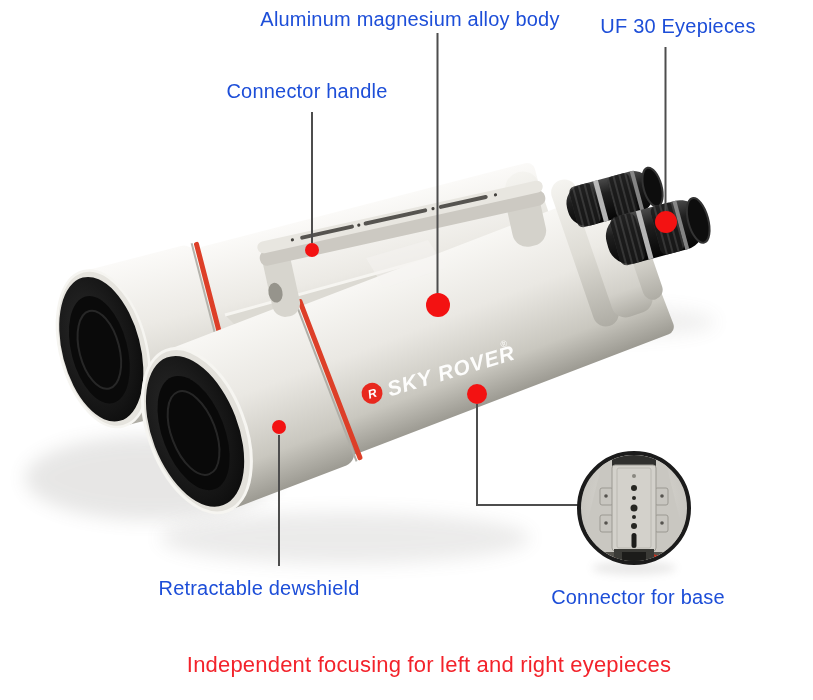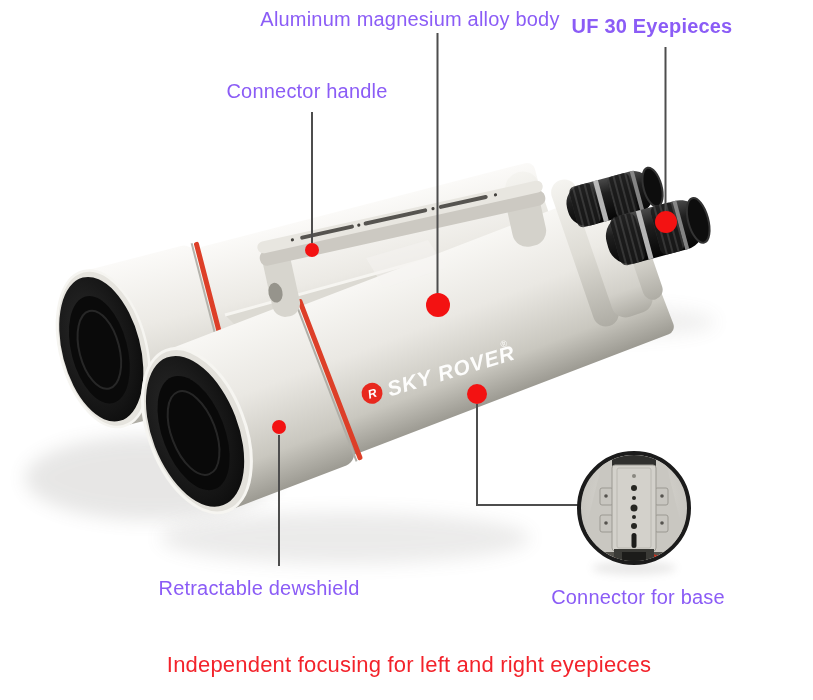--- a/index.html
+++ b/index.html
@@ -3,25 +3,25 @@
 <meta charset="utf-8">
 <style>
   html,body{margin:0;padding:0;background:#ffffff;}
   .canvas{
     position:relative;width:813px;height:700px;background:#ffffff;
     overflow:hidden;font-family:"Liberation Sans",sans-serif;
   }
   .stage{position:absolute;left:0;top:0;width:813px;height:700px;}
   .callout-label{
     position:absolute;transform:translateX(-50%);
-    font-size:20px;color:#8b5cf6;letter-spacing:0.2px;white-space:nowrap;
+    font-size:20px;color:#1d4ed8;letter-spacing:0.2px;white-space:nowrap;
   }
   .caption{
     position:absolute;transform:translateX(-50%);
-    font-size:22px;color:#f3232b;letter-spacing:0.2px;white-space:nowrap;
+    font-size:22px;color:#f3232b;letter-spacing:0.2px;white-space:nowrap;margin-left:20px;
   }
 </style>
 </head>
 <body>
 
 <div class="canvas">
 
   <svg class="stage" viewBox="0 0 813 700" aria-hidden="true">
     <defs>
       <filter id="soft" x="-50%" y="-50%" width="200%" height="200%">
@@ -198,19 +198,19 @@
         <circle cx="634" cy="517" r="2" fill="#262622"></circle>
         <circle cx="634" cy="526" r="3" fill="#262622"></circle>
         <rect x="631.5" y="533" width="5" height="15" rx="2.5" fill="#1d1d1b"></rect>
         <rect x="614" y="549" width="40" height="16" fill="#3a3a36"></rect>
         <rect x="622" y="552" width="24" height="10" fill="#1c1c1a"></rect>
       </g>
     </g>
   </svg>
 
   <div class="callout-label" style="left:410px;top:8px;">Aluminum magnesium alloy body</div>
-  <div class="callout-label" style="left:652px;top:15px;font-weight:bold;">UF 30 Eyepieces</div>
+  <div class="callout-label" style="left:678px;top:15px;">UF 30 Eyepieces</div>
   <div class="callout-label" style="left:307px;top:80px;">Connector handle</div>
   <div class="callout-label" style="left:259px;top:577px;">Retractable dewshield</div>
   <div class="callout-label" style="left:638px;top:586px;">Connector for base</div>
 
   <div class="caption" style="left:409px;top:652px;">Independent focusing for left and right eyepieces</div>
 </div>
 
 </body></html>

